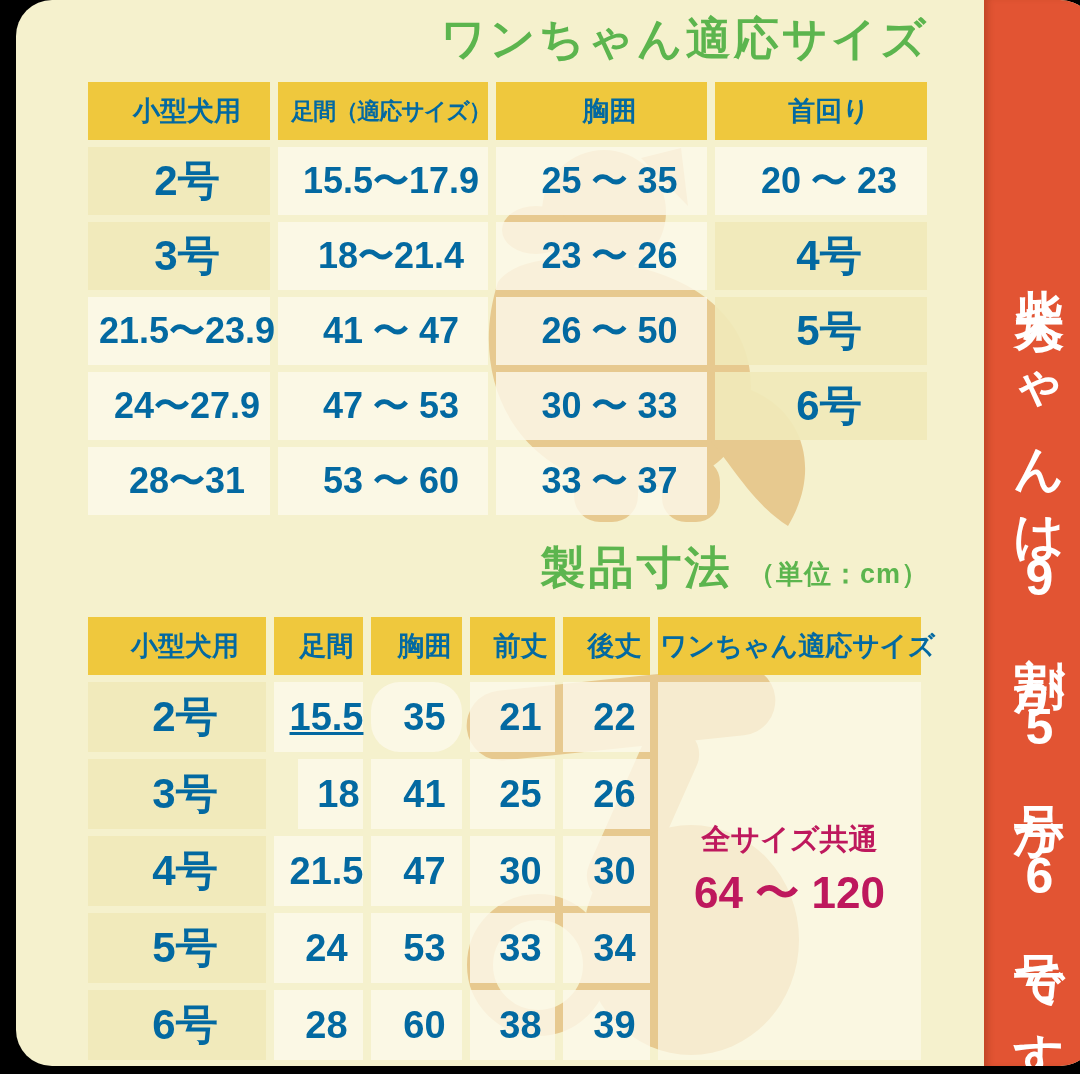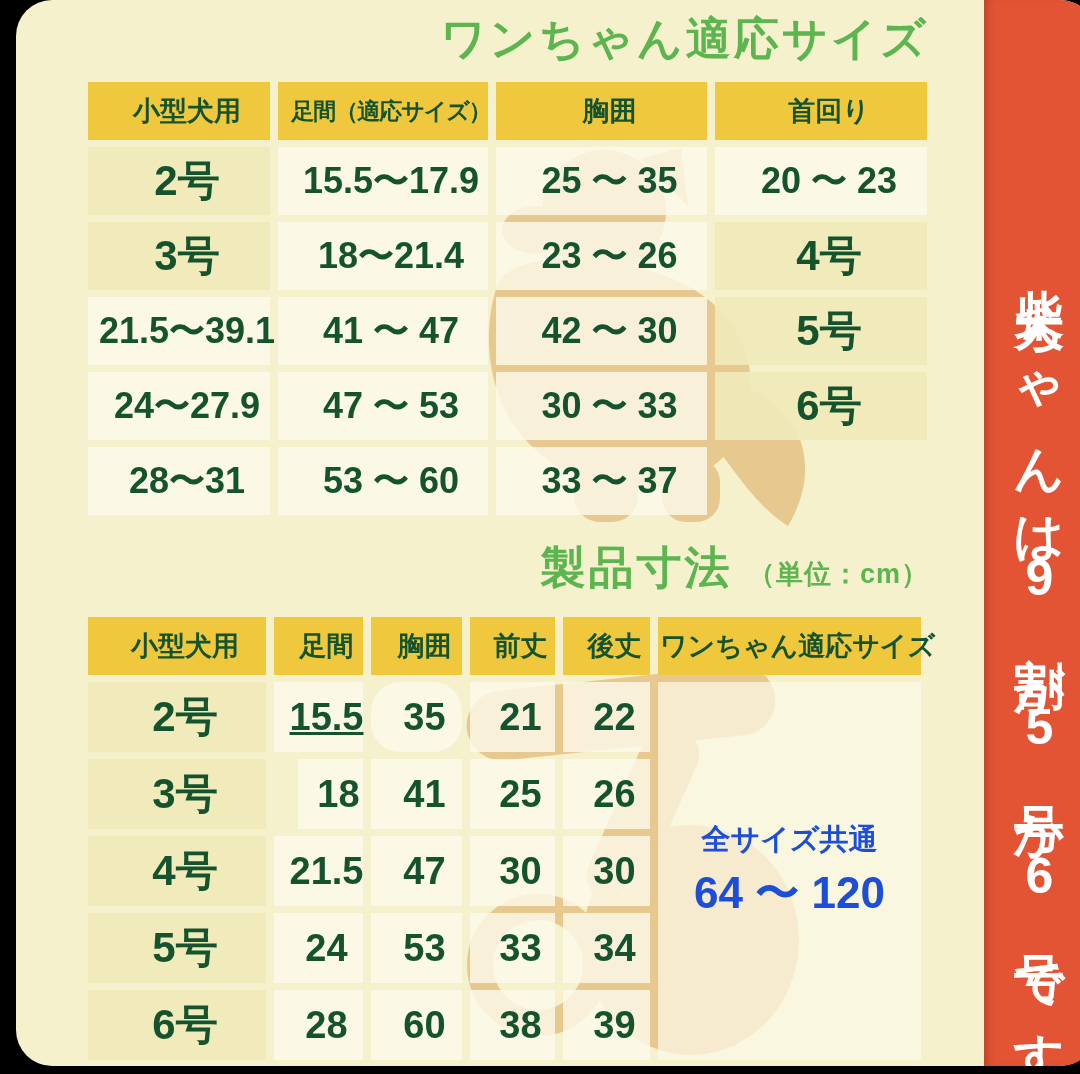--- a/index.html
+++ b/index.html
@@ -29,32 +29,32 @@
     font-size:45px;line-height:58px;
     font-weight:800;color:#5cb54e;
     letter-spacing:3px;white-space:nowrap;
   }
   .sec-title .unit{font-size:27px;font-weight:800;letter-spacing:1px;}
   .grid{display:grid;column-gap:8px;row-gap:7px;position:relative;}
   .t1{grid-template-columns:182px 210px 211px 212px;grid-template-rows:58px repeat(5,68px);}
   .t2{grid-template-columns:178px 89px 91px 85px 87px 263px;grid-template-rows:58px repeat(5,70px);margin-bottom:18px;}
   .cell{
     display:flex;align-items:center;justify-content:center;
-    color:#14532d;font-weight:bold;white-space:nowrap;padding-left:16px;
+    color:#0369a1;font-weight:bold;white-space:nowrap;padding-left:16px;
   }
   .th{background:#efc83d;font-size:27px;}
   .th-small{font-size:23px;letter-spacing:-1px;}
   .size{background:rgba(240,233,185,0.93);font-size:42px;}
   .val{background:rgba(252,249,234,0.82);font-size:36px;}
   .t2 .val{font-size:38px;}
   .span-cell{
     background:rgba(252,249,234,0.70);
     grid-column:6;grid-row:2/7;
     display:flex;flex-direction:column;align-items:center;justify-content:center;
-    color:#1d4ed8;font-weight:bold;
+    color:#be185d;font-weight:bold;
   }
   .span-cell .lbl{font-size:29px;}
   .span-cell .rng{font-size:44px;margin-top:4px;}
   
   .banner{
     position:absolute;right:0;top:0;bottom:0;width:112px;
     background:#e25433;
     box-shadow:inset 7px 0 6px -3px rgba(130,45,15,0.35);
     display:flex;justify-content:center;
   }
@@ -101,23 +101,23 @@
       <div class="cell size">2号</div>
       <div class="cell val">15.5〜17.9</div>
       <div class="cell val">25 〜 35</div>
       <div class="cell val">20 〜 23</div>
 
       <div class="cell size">3号</div>
       <div class="cell val">18〜21.4</div>
       <div class="cell val">23 〜 26</div>
 
       <div class="cell size">4号</div>
-      <div class="cell val">21.5〜39.1</div>
+      <div class="cell val">21.5〜23.9</div>
       <div class="cell val">41 〜 47</div>
-      <div class="cell val">42 〜 30</div>
+      <div class="cell val">26 〜 50</div>
 
       <div class="cell size">5号</div>
       <div class="cell val">24〜27.9</div>
       <div class="cell val">47 〜 53</div>
       <div class="cell val">30 〜 33</div>
 
       <div class="cell size">6号</div>
       <div class="cell val">28〜31</div>
       <div class="cell val">53 〜 60</div>
       <div class="cell val">33 〜 37</div>

